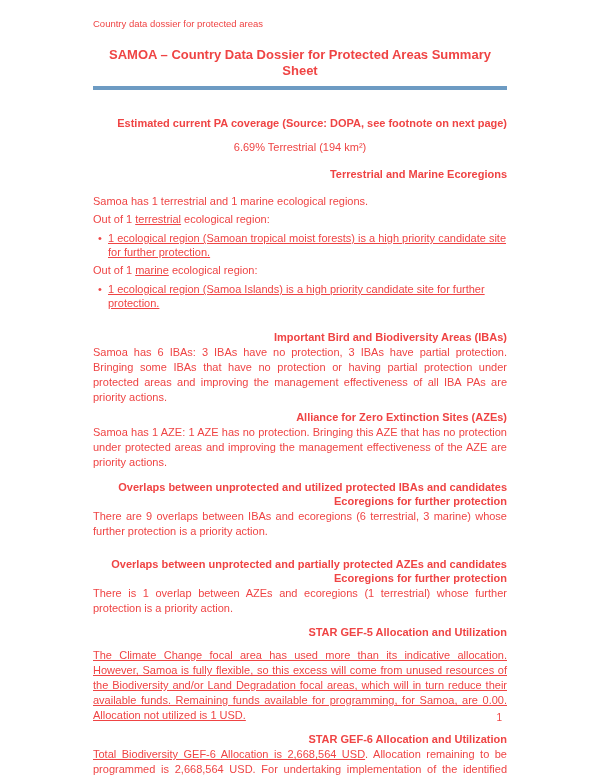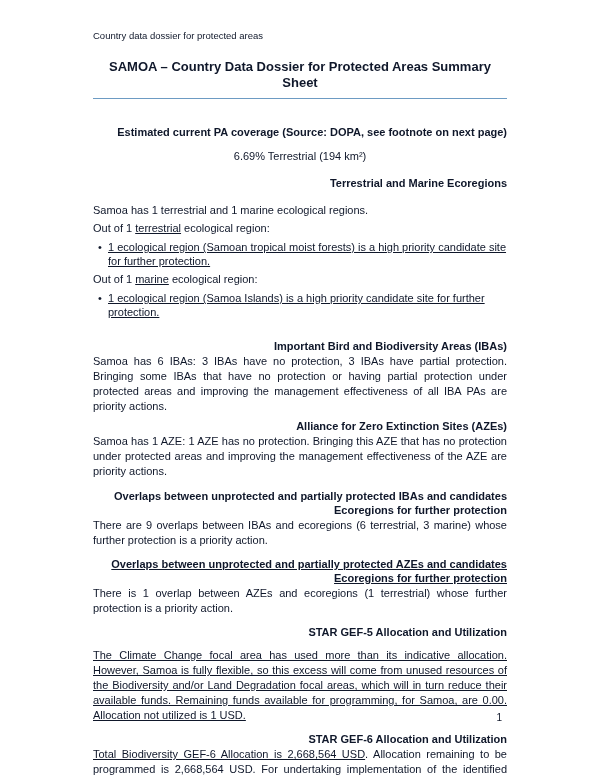--- a/index.html
+++ b/index.html
@@ -7,38 +7,38 @@
     padding: 0;
     background: #ffffff;
   }
   .page {
     position: relative;
     width: 508px;
     height: 776px;
     margin: 0 auto;
     background: #ffffff;
     box-sizing: border-box;
-    padding: 30px 47px 0 47px;
+    padding: 18px 47px 0 47px;
     font-family: "Liberation Sans", sans-serif;
-    color: #0f172a;
+    color: #ef4444;
     overflow: hidden;
   }
   .doc-header {
     font-size: 9.5px;
     line-height: 12px;
     text-align: left;
   }
   .doc-title {
     margin-top: 17px;
     text-align: center;
     font-weight: bold;
     font-size: 13px;
     line-height: 16px;
     padding-bottom: 7px;
-    border-bottom: 1px solid #84cc16;
+    border-bottom: 4px solid #84cc16;
   }
   .sec-heading {
     text-align: right;
     font-weight: bold;
     font-size: 11px;
     line-height: 14px;
   }
   .body-text {
     font-size: 11px;
     line-height: 15px;
@@ -73,21 +73,21 @@
   .h-coverage   { margin-top: 26px; }
   .cov-line-1   { margin-top: 10px; }
   .cov-line-2   { margin-top: 6px; }
   .h-ecoregions { margin-top: 13px; }
   .eco-intro    { margin-top: 13px; }
   .eco-out      { margin-top: 4px; }
   .h-ibas       { margin-top: 20px; }
   .p-after-h    { margin-top: 1px; }
   .h-azes       { margin-top: 5px; }
   .h-overlap1   { margin-top: 10px; }
-  .h-overlap2   { margin-top: 9px; text-decoration: underline; }
+  .h-overlap2   { margin-top: 18px; }
   .h-gef5       { margin-top: 9px; }
   .p-gef5       { margin-top: 9px; text-decoration: underline; }
   .h-gef6       { margin-top: 9px; }
   .page-number {
     position: absolute;
     top: 712px;
     right: 52px;
     font-size: 10px;
   }
 </style>
@@ -117,21 +117,21 @@
     <span class="bullet-glyph">•</span>
     <span class="bullet-text">1 ecological region (Samoa Islands) is a high priority candidate site for further protection.</span>
   </div>
 
   <div class="sec-heading h-ibas">Important Bird and Biodiversity Areas (IBAs)</div>
   <p class="body-text p-after-h">Samoa has 6 IBAs: 3 IBAs have no protection, 3 IBAs have partial protection. Bringing some IBAs that have no protection or having partial protection under protected areas and improving the management effectiveness of all IBA PAs are priority actions.</p>
 
   <div class="sec-heading h-azes">Alliance for Zero Extinction Sites (AZEs)</div>
   <p class="body-text p-after-h">Samoa has 1 AZE: 1 AZE has no protection. Bringing this AZE that has no protection under protected areas and improving the management effectiveness of the AZE are priority actions.</p>
 
-  <div class="sec-heading h-overlap1">Overlaps between unprotected and partially protected IBAs and candidates Ecoregions for further protection</div>
+  <div class="sec-heading h-overlap1">Overlaps between unprotected and utilized protected IBAs and candidates Ecoregions for further protection</div>
   <p class="body-text p-after-h">There are 9 overlaps between IBAs and ecoregions (6 terrestrial, 3 marine) whose further protection is a priority action.</p>
 
   <div class="sec-heading h-overlap2">Overlaps between unprotected and partially protected AZEs and candidates Ecoregions for further protection</div>
   <p class="body-text p-after-h">There is 1 overlap between AZEs and ecoregions (1 terrestrial) whose further protection is a priority action.</p>
 
   <div class="sec-heading h-gef5">STAR GEF-5 Allocation and Utilization</div>
   <p class="body-text p-gef5">The Climate Change focal area has used more than its indicative allocation. However, Samoa is fully flexible, so this excess will come from unused resources of the Biodiversity and/or Land Degradation focal areas, which will in turn reduce their available funds. Remaining funds available for programming, for Samoa, are 0.00. Allocation not utilized is 1 USD.</p>
 
   <div class="sec-heading h-gef6">STAR GEF-6 Allocation and Utilization</div>
   <p class="body-text p-after-h"><span class="u">Total Biodiversity GEF-6 Allocation is 2,668,564 USD</span><span>. Allocation remaining to be programmed is 2,668,564 USD. For undertaking implementation of the identified actions above, countries can request the use of their GEF-6 allocations, as agreed upon in COP 11 decision XI/24 paragraphs 1 (a) (b) (g) and paragraph 3. Specifically, in BD1 “Improving Sustainability of Protected Areas Systems”, both Program 1 “Improving Financial Sustainability and Effective Management of the National Ecological Infrastructure” and Program 2 “Nature’s Last Stand: Expanding the Reach of the Global Protected Area Estate” as well as in BD2 “Reduce Threats to Globally Significant Biodiversity”, Program 3 “Preventing the Extinction of Known Threatened Species”.</span></p>

